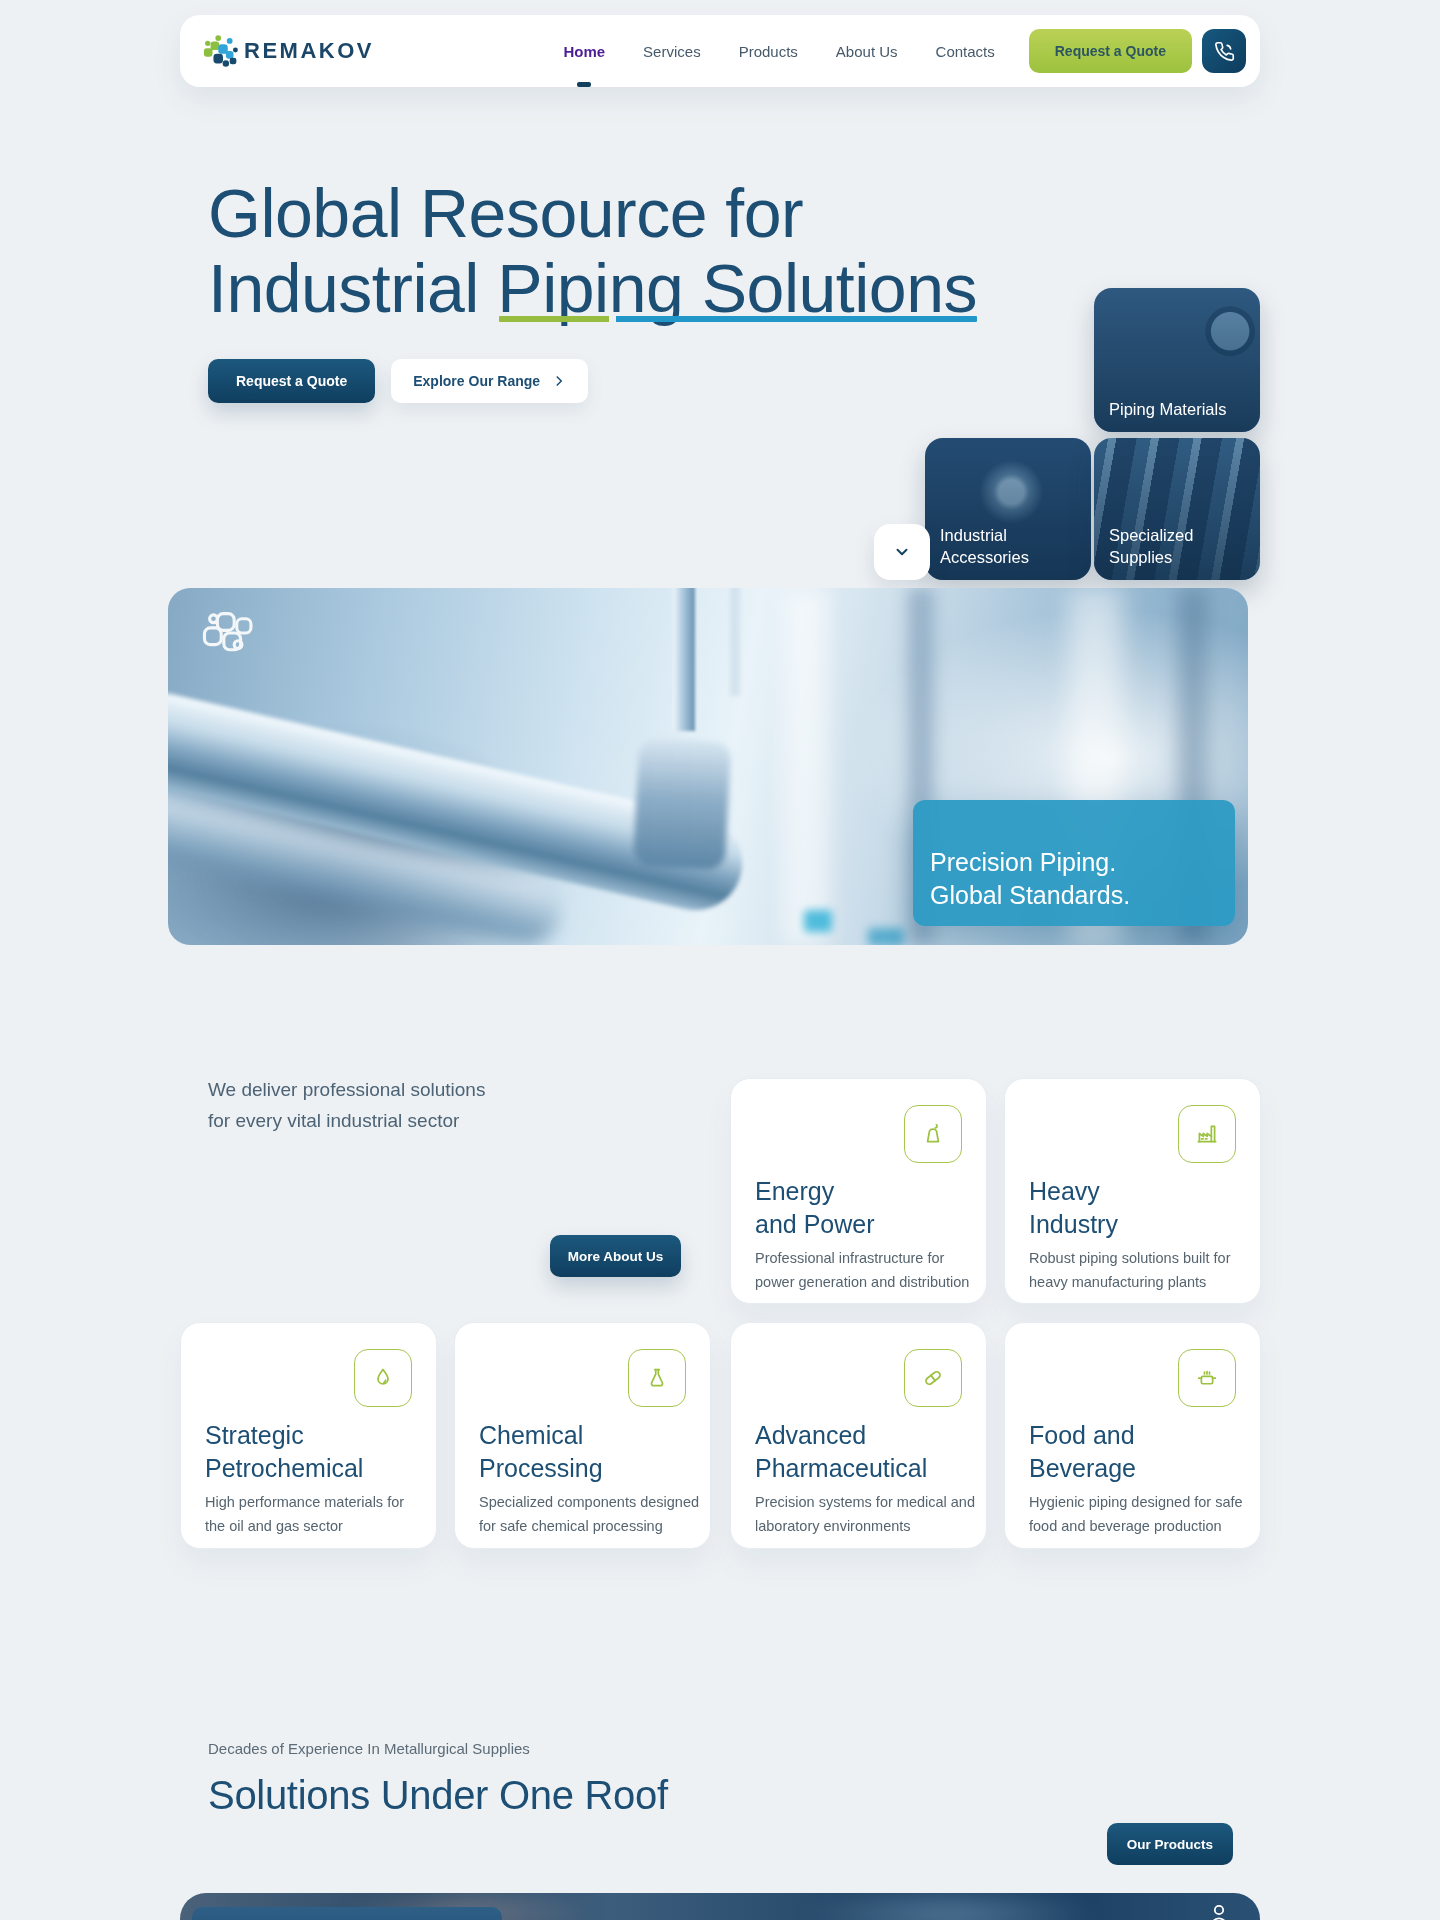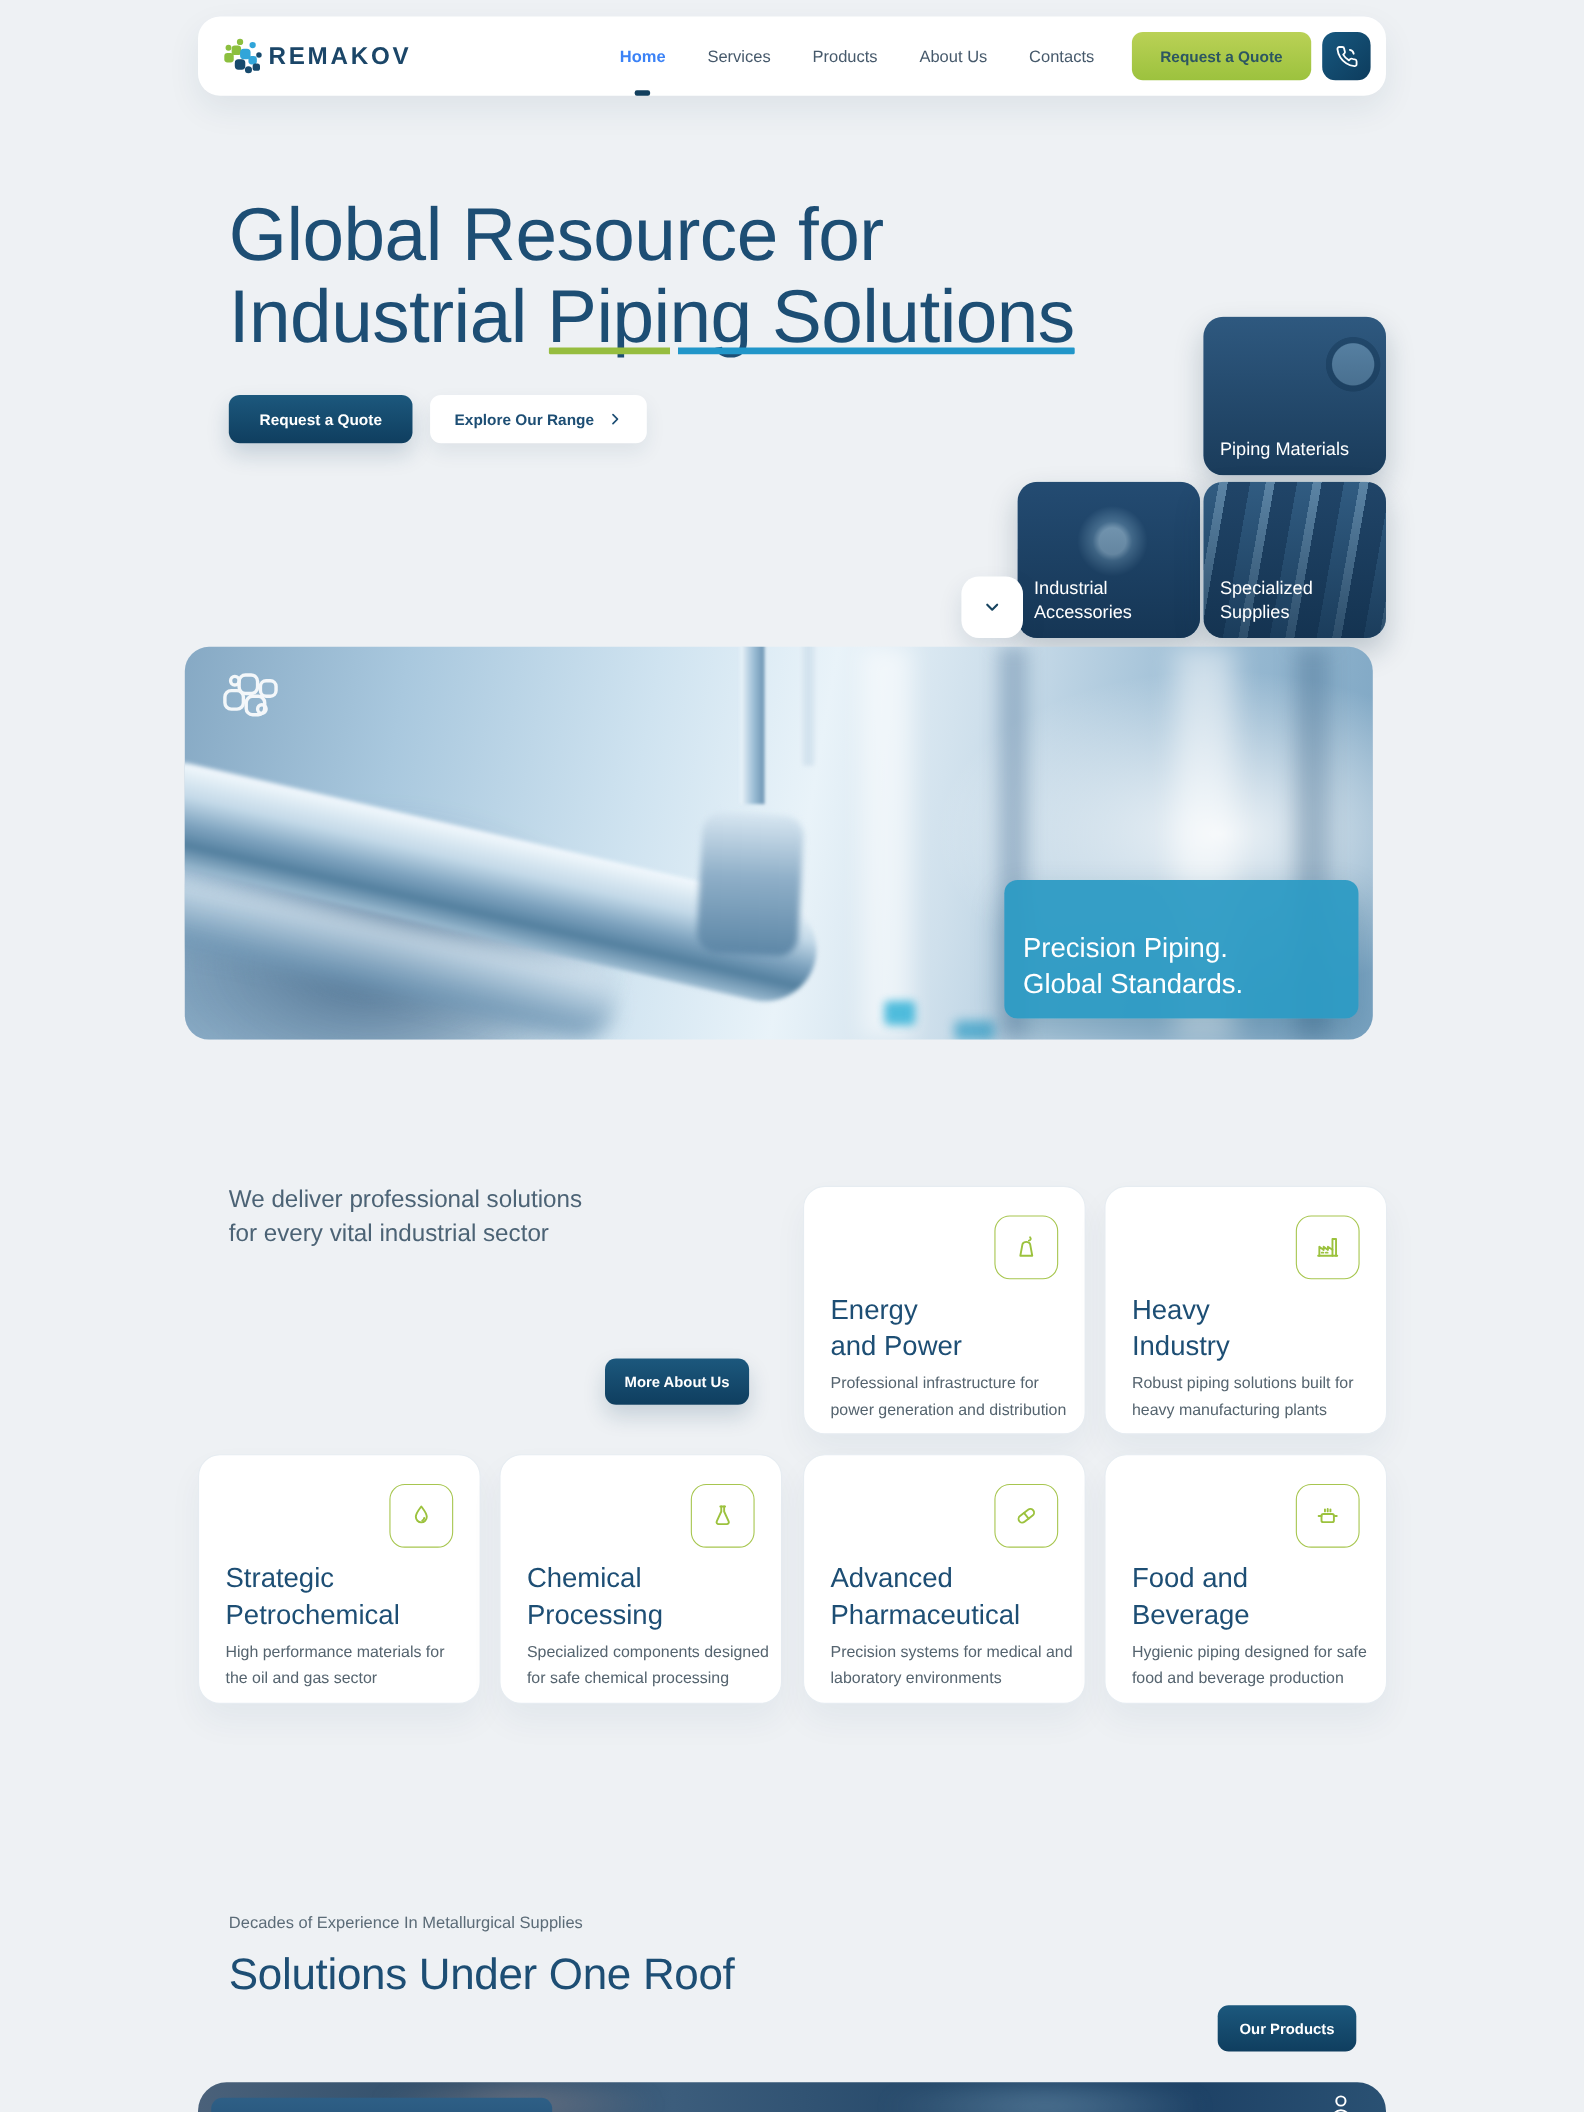--- a/index.html
+++ b/index.html
@@ -7,21 +7,21 @@
         font-family:"Liberation Sans",sans-serif;color:#1d4e74;}
 
   
   .header{position:absolute;left:180px;top:15px;width:1080px;height:72px;background:#fff;
           border-radius:20px;box-shadow:0 12px 30px rgba(20,60,90,.08);
           display:flex;align-items:center;padding:0 14px 0 22px;box-sizing:border-box;}
   .brand{display:flex;align-items:center;cursor:pointer;}
   .brand-name{font-size:22px;font-weight:700;letter-spacing:2.5px;color:#1b4668;}
   .nav{display:flex;align-items:center;gap:38px;margin-left:auto;margin-right:34px;}
   .nav-item{position:relative;font-size:15px;color:#46596b;cursor:pointer;}
-  .nav-item.active{color:#3b82f6;font-weight:700;}
+  .nav-item.active{color:#4c1d95;font-weight:700;}
   .nav-item.active .nav-dash{position:absolute;left:50%;transform:translateX(-50%);
           bottom:-27px;width:14px;height:5px;border-radius:2px;background:#123f5e;}
   .quote-btn{height:44px;padding:0 26px;border:none;border-radius:10px;cursor:pointer;
           background:linear-gradient(180deg,#bad156 0%,#9cc23e 100%);
           color:#2c5661;font-size:14px;font-weight:700;font-family:inherit;}
   .phone-btn{width:44px;height:44px;margin-left:10px;border:none;border-radius:12px;cursor:pointer;
           background:linear-gradient(135deg,#17587f 0%,#0d3c5d 100%);
           display:flex;align-items:center;justify-content:center;}
 
   
@@ -96,21 +96,21 @@
   .hero-overlay{position:absolute;left:745px;top:212px;width:322px;height:126px;border-radius:12px;
         background:rgba(44,154,196,.94);box-shadow:0 14px 30px rgba(20,80,110,.25);}
   .hero-overlay .ov-text{position:absolute;left:17px;bottom:14px;color:#fff;font-size:25px;
         line-height:33px;font-weight:500;}
   .hero-overlay .ov-text span{display:block;}
 
   
   .ind-head{position:absolute;left:208px;top:1040px;width:520px;}
   .h2{margin:0;font-size:40px;line-height:50px;font-weight:500;letter-spacing:-.3px;color:#1d4e74;}
   .h2 span{display:block;}
-  .ind-sub{margin:34px 0 0;font-size:22px;line-height:31px;color:#4c6375;}
+  .ind-sub{margin:34px 0 0;font-size:19px;line-height:31px;color:#4c6375;}
   .ind-sub span{display:block;}
   .more-btn{position:absolute;left:550px;top:1235px;width:131px;height:42px;}
   .more-btn button{width:100%;height:100%;border:none;border-radius:10px;cursor:pointer;font-family:inherit;
         background:linear-gradient(180deg,#1c587d 0%,#0f3e5f 100%);color:#fff;font-size:13.5px;font-weight:700;
         box-shadow:0 10px 20px rgba(15,62,95,.18);}
   .icard{position:absolute;width:257px;background:#fff;border:1px solid #e6ecf1;border-radius:20px;
         box-shadow:0 16px 30px rgba(25,60,90,.05);box-sizing:border-box;}
   .icard .ibox{position:absolute;top:26px;right:24px;width:56px;height:56px;border:1.6px solid #a7c64f;
         border-radius:14px;display:flex;align-items:center;justify-content:center;}
   .icard .ititle{position:absolute;left:24px;top:96px;font-size:25px;line-height:33px;font-weight:500;color:#1d4e74;}

